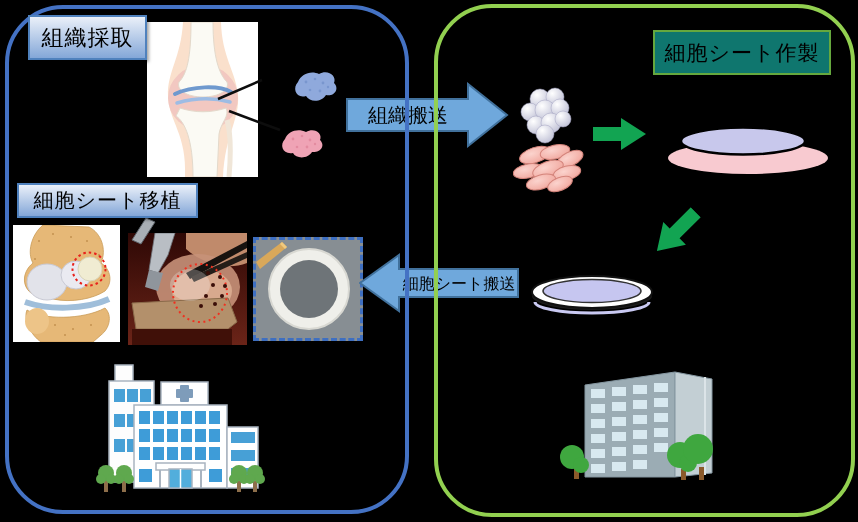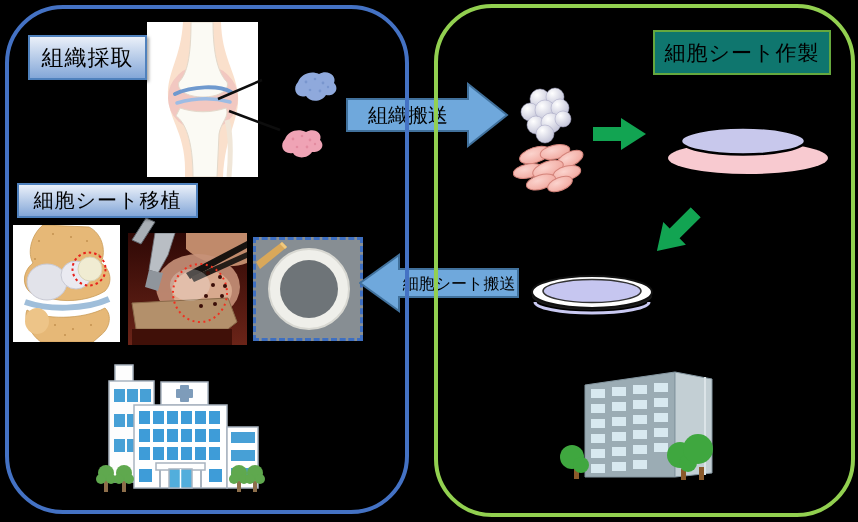--- a/index.html
+++ b/index.html
@@ -9,21 +9,21 @@
   
   .panel{position:absolute;border-radius:58px;background:transparent;z-index:6;pointer-events:none;}
   #panel-left{left:5px;top:5px;width:396px;height:501px;border:4px solid #4472C4;}
   #panel-right{left:434px;top:4px;width:413px;height:505px;border:4px solid #92D050;}
   
   .cap{position:absolute;z-index:7;display:flex;align-items:center;justify-content:center;
        color:#000;font-weight:500;letter-spacing:1px;}
   .cap-blue{background:linear-gradient(#EAF0F9,#84A7D8);border:2px solid #4F81BD;
             box-shadow:2px 2px 3px rgba(0,0,0,.35);}
   .cap-green{background:#0f766e;border:2px solid #65A83E;}
-  #cap-harvest{left:28px;top:35px;width:115px;height:41px;font-size:22px;}
+  #cap-harvest{left:28px;top:15px;width:115px;height:41px;font-size:22px;}
   #cap-transplant{left:17px;top:183px;width:177px;height:31px;font-size:20px;}
   #cap-production{left:653px;top:30px;width:174px;height:41px;font-size:21px;}
   
   .art{position:absolute;z-index:2;}
   svg text{font-family:"DejaVu Sans","Liberation Sans",sans-serif;}
   #photo-sheet{left:253px;top:237px;width:104px;height:98px;background:#878E93;
                border:3px dashed #3E6FC1;z-index:2;}
   #arrow-diag{transform:rotate(135deg);transform-origin:50% 50%;}
   #overlay{left:0;top:0;z-index:4;pointer-events:none;}
   .arrowz{z-index:3;}

